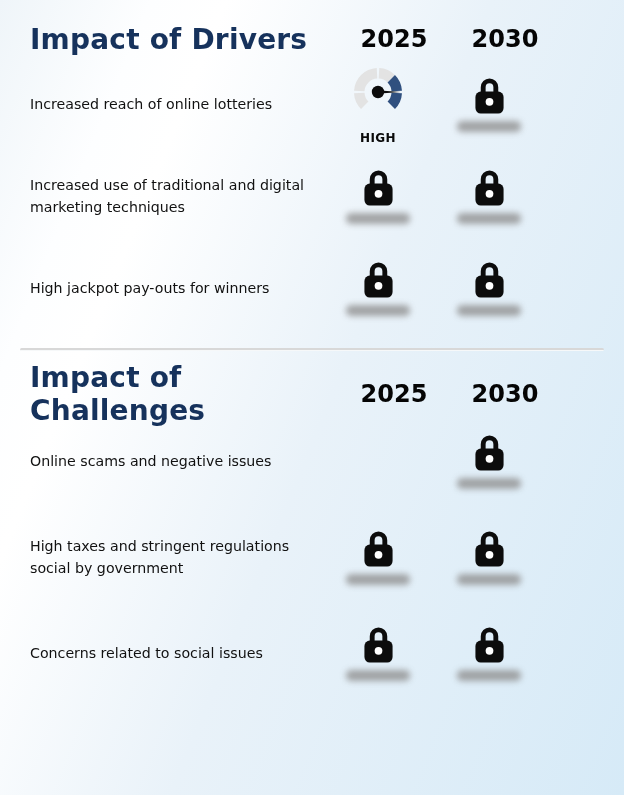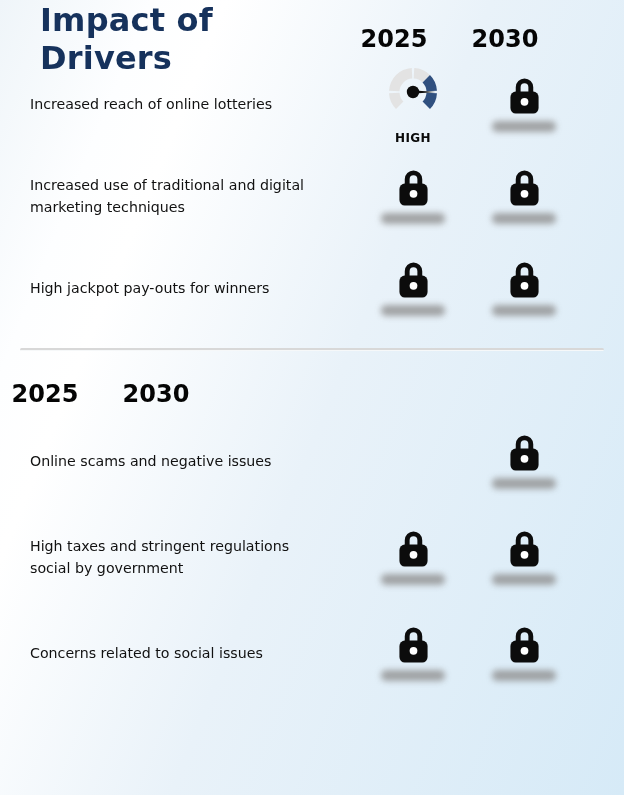--- a/index.html
+++ b/index.html
@@ -18,39 +18,39 @@
   .section { padding-top: 20px; }
   .section.second { padding-top: 0; margin-top: 24px; }
   .header-row {
     display: flex;
     align-items: center;
     height: 38px;
     padding-right: 74px;
   }
   .section-title {
     flex: 1;
-    padding-left: 40px;
-    font-size: 32px;
+    padding-left: 30px;
+    font-size: 28px;
     font-weight: bold;
     color: #16325c;
     letter-spacing: 0.2px;
   }
   .year-col {
     width: 90px;
     text-align: center;
     font-size: 24px;
     font-weight: bold;
     color: #050505;
   }
   .year-col + .year-col { margin-left: 21px; }
   .row {
     display: flex;
     align-items: center;
     height: 92px;
-    padding-right: 55px;
+    padding-right: 90px;
   }
   .second .row { height: 96px; }
   .row-label {
     flex: 1;
     padding-left: 30px;
     font-size: 14.2px;
     line-height: 1.55;
     color: #111111;
   }
   .row-label .inner { max-width: 302px; display: block; }
@@ -169,20 +169,21 @@
         </svg>
         <div class="blur-bar"></div>
       </div>
     </div>
   </div>
 
   <div class="divider"></div>
 
   <div class="section second">
     <div class="header-row">
+      <div class="section-title">Impact of Challenges</div>
       <div class="year-col">2025</div>
       <div class="year-col">2030</div>
     </div>
 
     <div class="row">
       <div class="row-label">
           <span class="inner">Online scams and negative issues</span>
         </div>
       <div class="cell">
         <svg viewBox="0 0 34 40" width="33" height="39">

